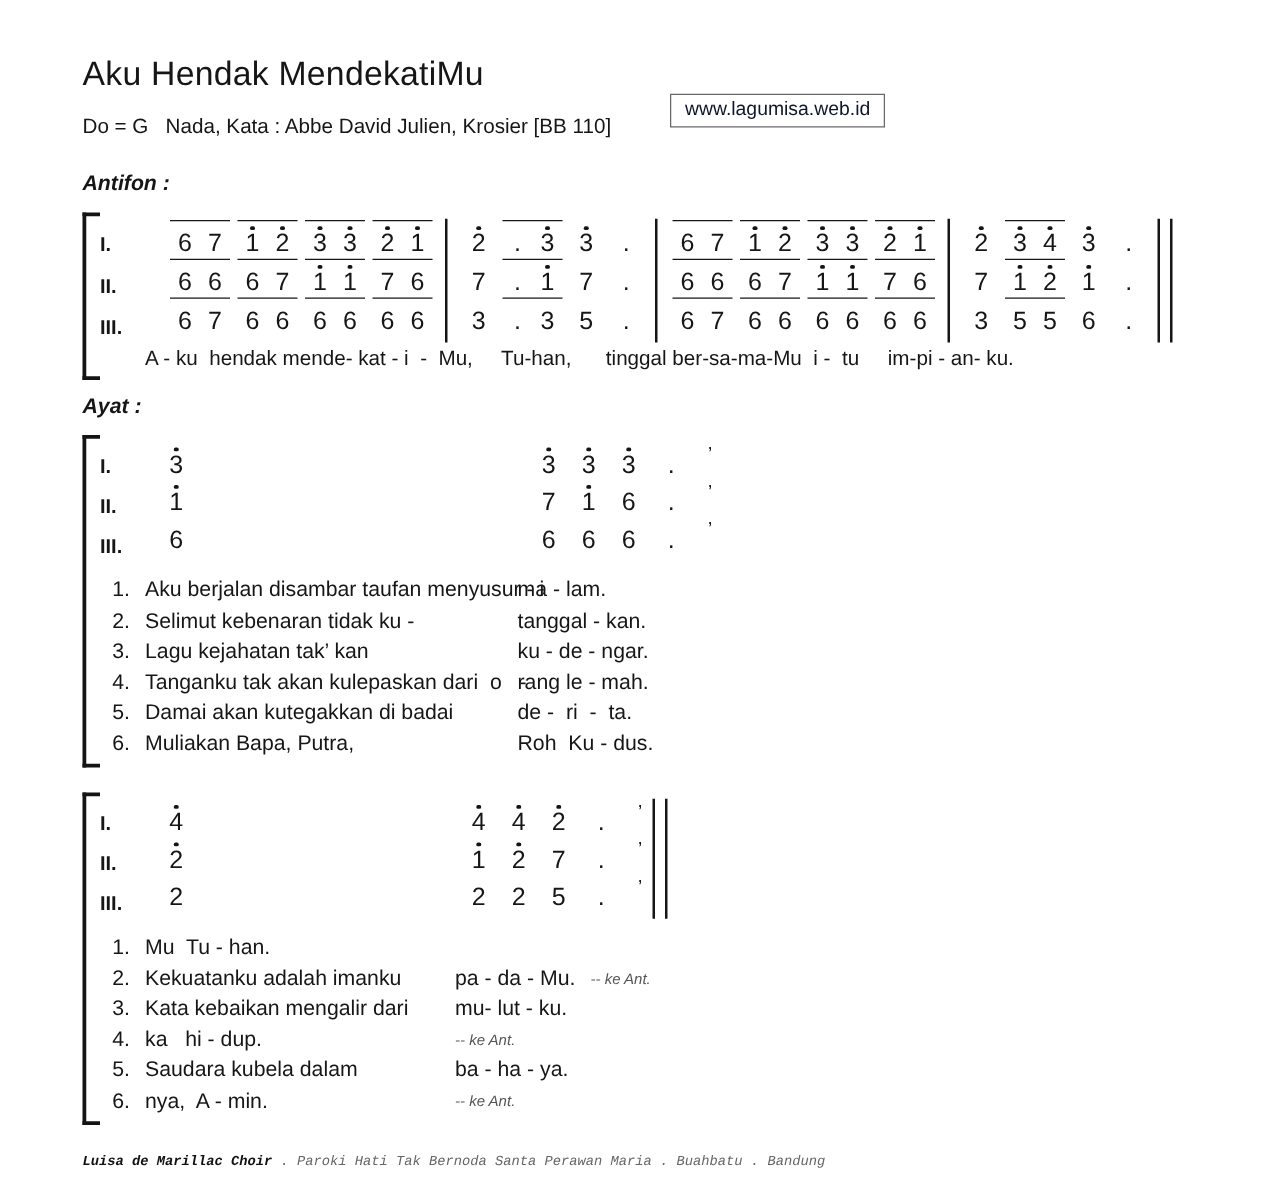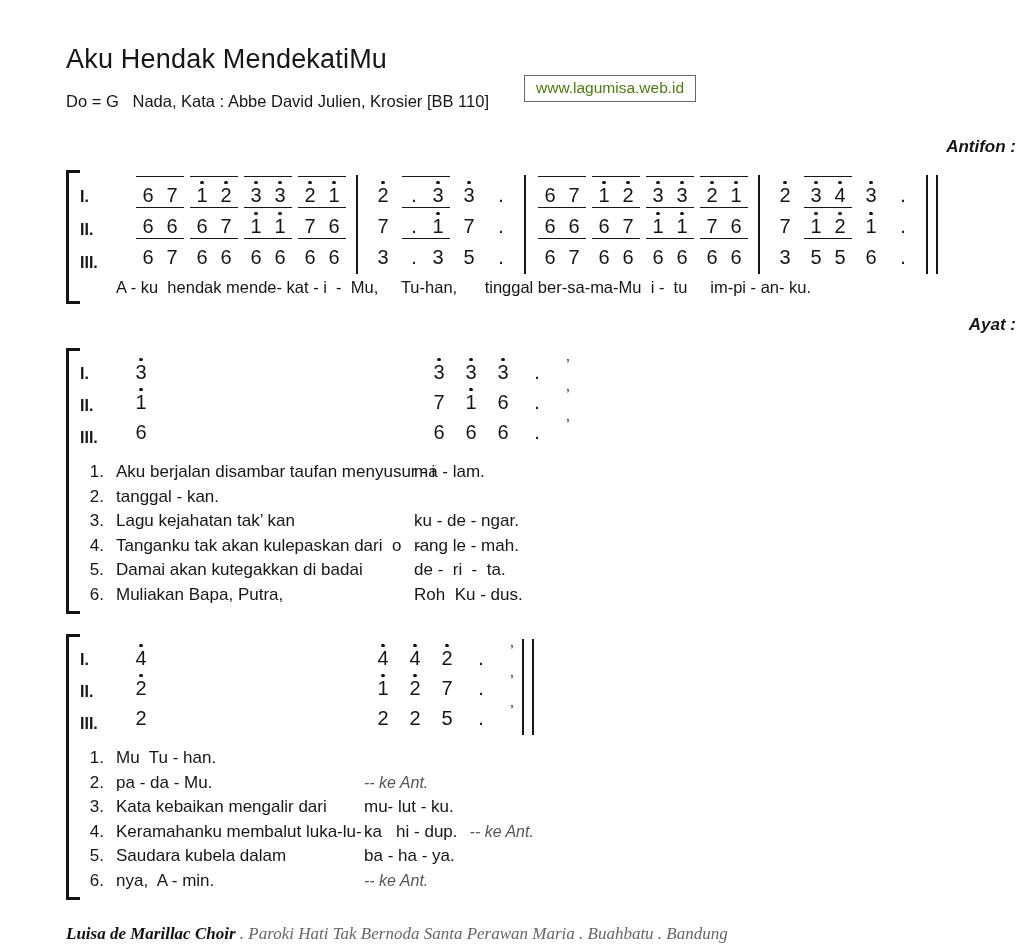--- a/index.html
+++ b/index.html
@@ -4,24 +4,24 @@
 <style>
   html,body { margin:0; padding:0; background:#fff; }
   body { width:1016px; height:948px; overflow:hidden; color:#161616;
          font-family:"Liberation Sans", sans-serif; }
   .page { padding:44px 0 0 66px; position:relative; }
 
   
   .hdr { position:relative; }
   .title { font-size:27px; font-weight:normal; letter-spacing:0.2px; }
   .subtitle { font-size:16.5px; margin-top:17px; white-space:pre; }
-  .webbox { position:absolute; left:458px; top:31px; border:1.6px solid #686868;
-            padding:3px 11px 4px; font-size:15.5px; color:#4d7c0f; background:#fff; }
-
-  .section-label { font-weight:bold; font-style:italic; font-size:17px;text-align:right; }
+  .webbox { position:absolute; left:470px; top:31px; border:1.6px solid #686868;
+            padding:3px 11px 4px; font-size:15.5px; color:#0f172a; background:#fff; }
+
+  .section-label { font-weight:bold; font-style:italic; font-size:17px; }
   #antifon-label { margin-top:26px; }
   #ayat-label { margin-top:13px; }
 
   
   .system { position:relative; margin-top:15px; padding:3px 0 5px 14px; }
   .bracket { position:absolute; left:0; top:-2px; bottom:-2px; width:11px;
              border-left:3px solid #141414; border-top:3px solid #141414;
              border-bottom:3px solid #141414; }
   .staff { display:flex; align-items:stretch; }
   .labels { width:44px; display:flex; flex-direction:column; }
@@ -52,25 +52,25 @@
   .gap-ayat1 { width:268px; }
   .gap-ayat2 { width:212px; }
   #ayat2-system { margin-top:24px; }
 
   .verses { margin-top:11px; }
   .verse-line { display:grid; column-gap:12px; font-size:17px; line-height:24.5px;
                 white-space:pre; align-items:baseline; }
   #ayat1-verses .verse-line { grid-template-columns:24px 286px auto 1fr; }
   #ayat2-verses .verse-line { grid-template-columns:24px 236px auto 1fr; }
   .vnum { text-align:right; }
-  .vnote { font-size:16px; font-style:italic; color:#555; align-self:center; }
+  .vnote { font-size:12px; font-style:italic; color:#555; align-self:center; }
 
   
-  .footer { margin-top:26px; font-family:Liberation Serif, serif;
-            font-style:italic; font-size:17px; white-space:pre; }
+  .footer { margin-top:26px; font-family:Liberation Mono, monospace;
+            font-style:italic; font-size:11px; white-space:pre; }
   .choir { font-weight:bold; color:#111; }
   .f-rest { color:#666; }
 </style>
 </head>
 <body>
 
 <div class="page">
 
   <div class="hdr">
     <div class="title">Aku Hendak MendekatiMu</div>
@@ -671,21 +671,21 @@
                   <span class="odot hidden"></span>
                   <span class="glyph">’</span>
                 </span>
               </span>
             </div>
           </div>
         </div>
       </div>
     <div class="verses" id="ayat1-verses">
         <div class="verse-line"><span class="vnum">1.</span><span class="vleft">Aku berjalan disambar taufan menyusur - i</span><span class="vright">ma - lam.</span><span class="vnote"></span></div>
-        <div class="verse-line"><span class="vnum">2.</span><span class="vright">tanggal - kan.</span><span class="vnote"></span></div>
+        <div class="verse-line"><span class="vnum">2.</span><span class="vleft">Selimut kebenaran tidak ku -</span><span class="vright">tanggal - kan.</span><span class="vnote"></span></div>
         <div class="verse-line"><span class="vnum">3.</span><span class="vleft">Lagu kejahatan tak’ kan</span><span class="vright">ku - de - ngar.</span><span class="vnote"></span></div>
         <div class="verse-line"><span class="vnum">4.</span><span class="vleft">Tanganku tak akan kulepaskan dari  o   -</span><span class="vright">rang le - mah.</span><span class="vnote"></span></div>
         <div class="verse-line"><span class="vnum">5.</span><span class="vleft">Damai akan kutegakkan di badai</span><span class="vright">de -  ri  -  ta.</span><span class="vnote"></span></div>
         <div class="verse-line"><span class="vnum">6.</span><span class="vleft">Muliakan Bapa, Putra,</span><span class="vright">Roh  Ku - dus.</span><span class="vnote"></span></div>
       </div>
   </div>
 
   <div class="system sys-ayat" id="ayat2-system">
     <div class="bracket"></div>
     <div id="ayat2-mount">
@@ -818,23 +818,23 @@
                   <span class="glyph">’</span>
                 </span>
               </span>
             </div>
           </div>
           <div class="dbar"></div>
         </div>
       </div>
     <div class="verses" id="ayat2-verses">
         <div class="verse-line"><span class="vnum">1.</span><span class="vright">Mu  Tu - han.</span><span class="vnote"></span></div>
-        <div class="verse-line"><span class="vnum">2.</span><span class="vright">pa - da - Mu.</span><span class="vnote">-- ke Ant.</span></div>
+        <div class="verse-line"><span class="vnum">2.</span><span class="vleft">Kekuatanku adalah imanku</span><span class="vright">pa - da - Mu.</span><span class="vnote">-- ke Ant.</span></div>
         <div class="verse-line"><span class="vnum">3.</span><span class="vleft">Kata kebaikan mengalir dari</span><span class="vright">mu- lut - ku.</span><span class="vnote"></span></div>
-        <div class="verse-line"><span class="vnum">4.</span><span class="vleft">Keramahanku membalut luka-lu-</span><span class="vright">ka   hi - dup.</span><span class="vnote">-- ke Ant.</span></div>
+        <div class="verse-line"><span class="vnum">4.</span><span class="vright">ka   hi - dup.</span><span class="vnote">-- ke Ant.</span></div>
         <div class="verse-line"><span class="vnum">5.</span><span class="vleft">Saudara kubela dalam</span><span class="vright">ba - ha - ya.</span><span class="vnote"></span></div>
         <div class="verse-line"><span class="vnum">6.</span><span class="vright">nya,  A - min.</span><span class="vnote">-- ke Ant.</span></div>
       </div>
   </div>
 
   <div class="footer"><span class="choir">Luisa de Marillac Choir</span><span class="f-rest"> . </span><span class="f-rest">Paroki Hati Tak Bernoda Santa Perawan Maria . Buahbatu . Bandung</span></div>
 
 </div>
 
 </body></html>

